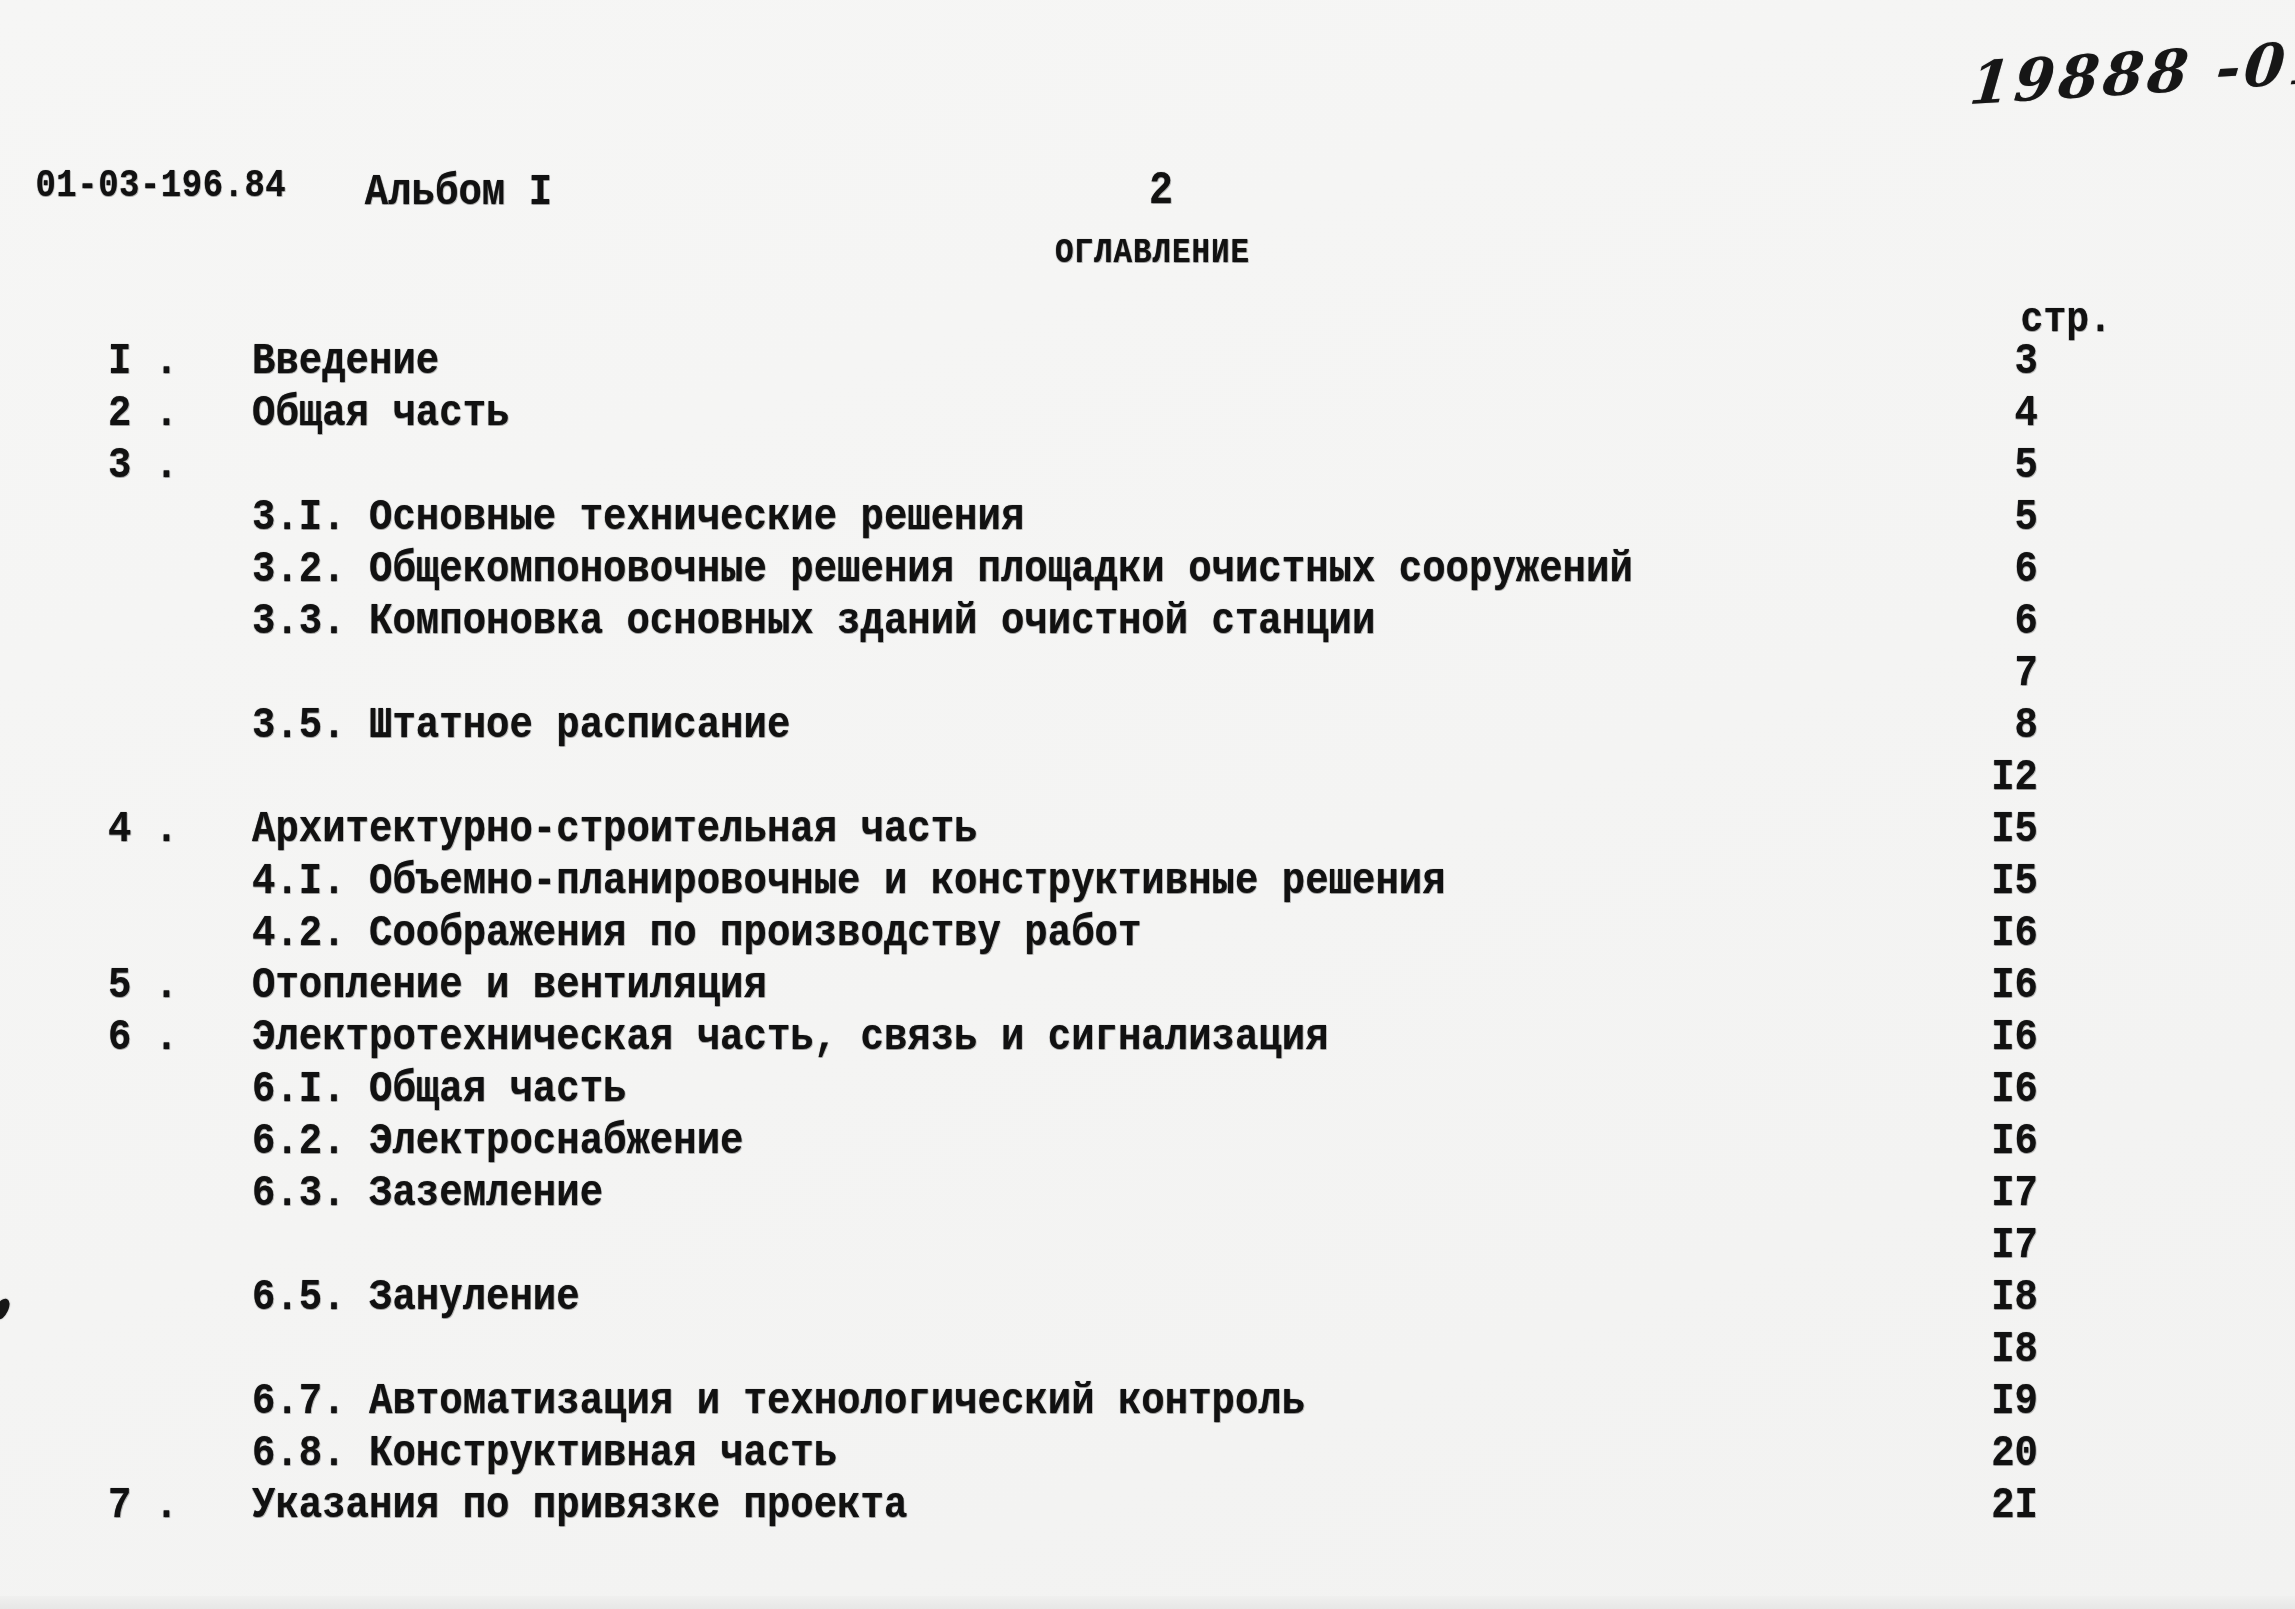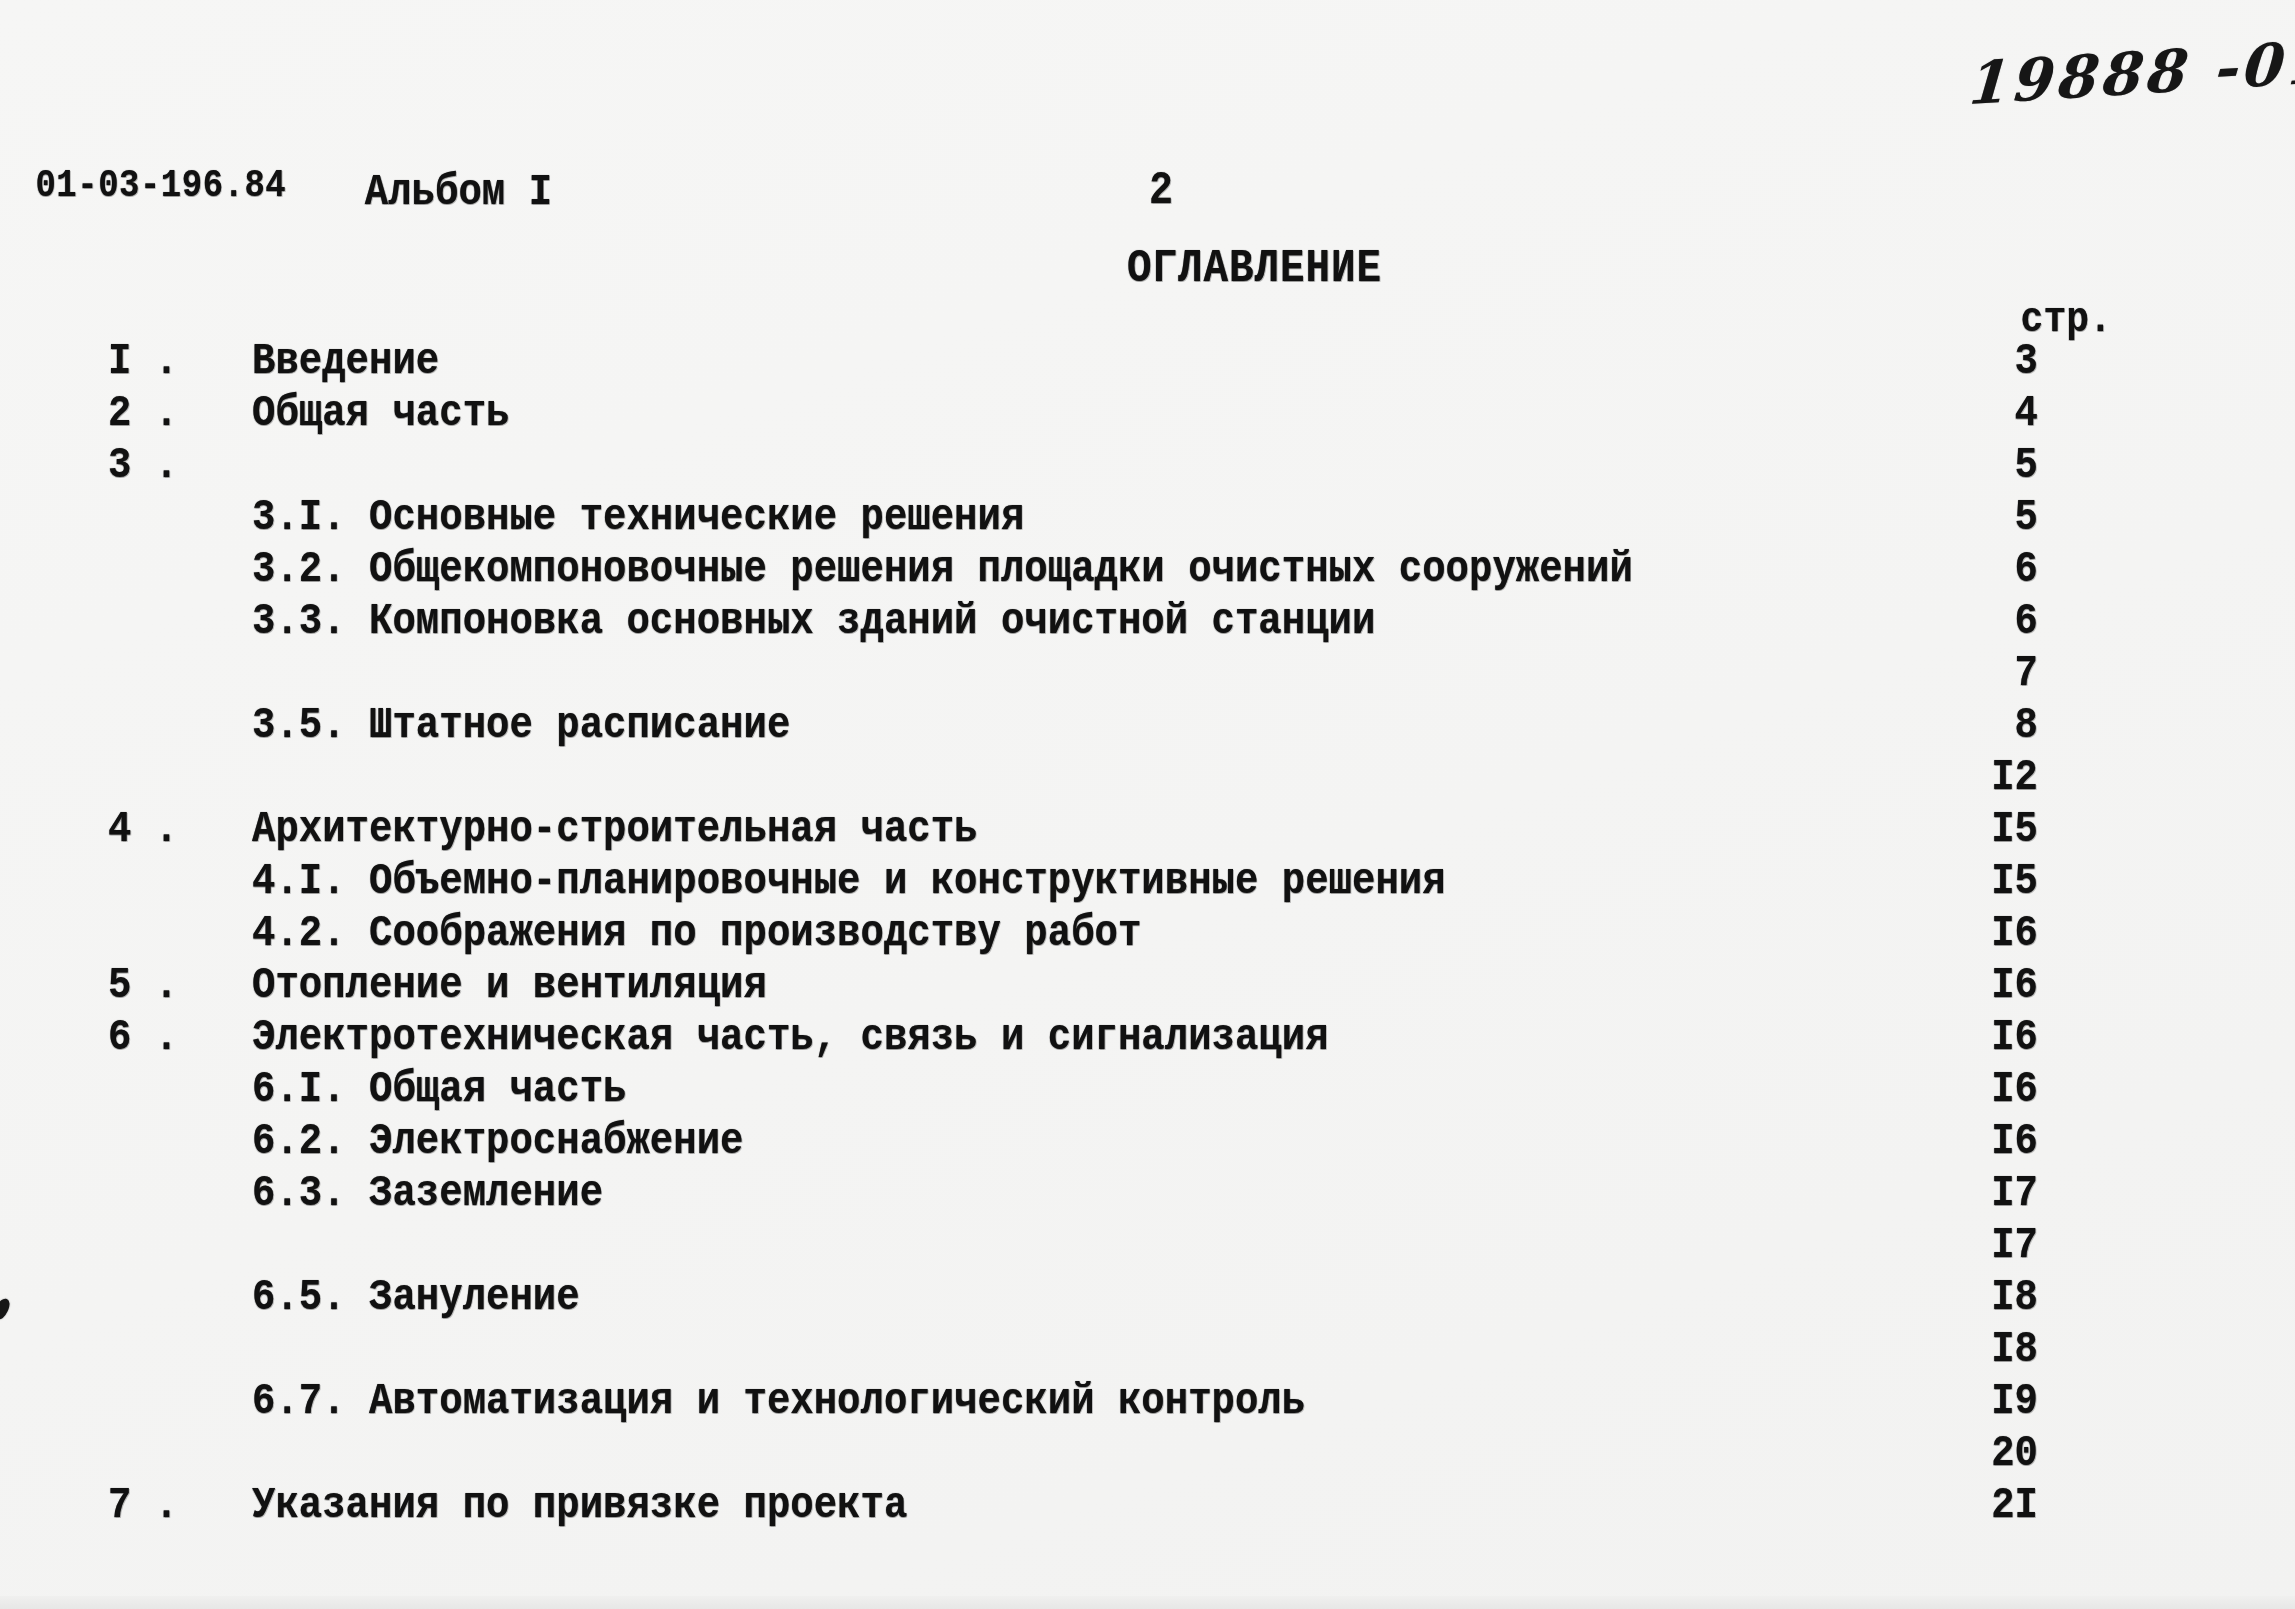--- a/index.html
+++ b/index.html
@@ -28,21 +28,21 @@
   .tw {
     display: inline-block;
     transform: scaleY(1.14);
     transform-origin: 50% 55%;
   }
   .abs { position: absolute; }
 
   .doc-code   { left: -6.4px;  top: 129px;  font-size: 34px; letter-spacing: 0.5px; }
   .album      { left: 318px;  top: 127px;  font-size: 39px; }
   .sheet-num  { left: 1101px; top: 124px;  font-size: 40px; }
-  .page-title { left: 1076px; top: 200px;  font-size: 41px; letter-spacing: 0.9px; }
+  .page-title { left: 1016px; top: 200px;  font-size: 31px; letter-spacing: 0.9px; }
   .str-label  { left: 1975px; top: 255px;  font-size: 38px; }
 
   .stamp {
     left: 1967px; top: 50px;
     font-family: "DejaVu Serif", serif;
     font-style: italic;
     font-weight: 700;
     font-size: 58px;
     letter-spacing: 4.1px;
     color: #161616;
@@ -187,20 +187,21 @@
       <span class="toc-page ink"><span class="tw">I8</span></span>
     </div>
     <div class="toc-row">
       <span class="toc-page ink"><span class="tw">I8</span></span>
     </div>
     <div class="toc-row">
       <span class="toc-text ink"><span class="tw">6.7. Автоматизация и технологический контроль</span></span>
       <span class="toc-page ink"><span class="tw">I9</span></span>
     </div>
     <div class="toc-row">
+      <span class="toc-text ink"><span class="tw">6.8. Конструктивная часть</span></span>
       <span class="toc-page ink"><span class="tw">20</span></span>
     </div>
     <div class="toc-row">
       <span class="toc-num ink"><span class="tw">7 .</span></span>
       <span class="toc-text ink"><span class="tw">Указания по привязке проекта</span></span>
       <span class="toc-page ink"><span class="tw">2I</span></span>
     </div>
   </div>
 
 <div class="abs edge-blob"></div>

